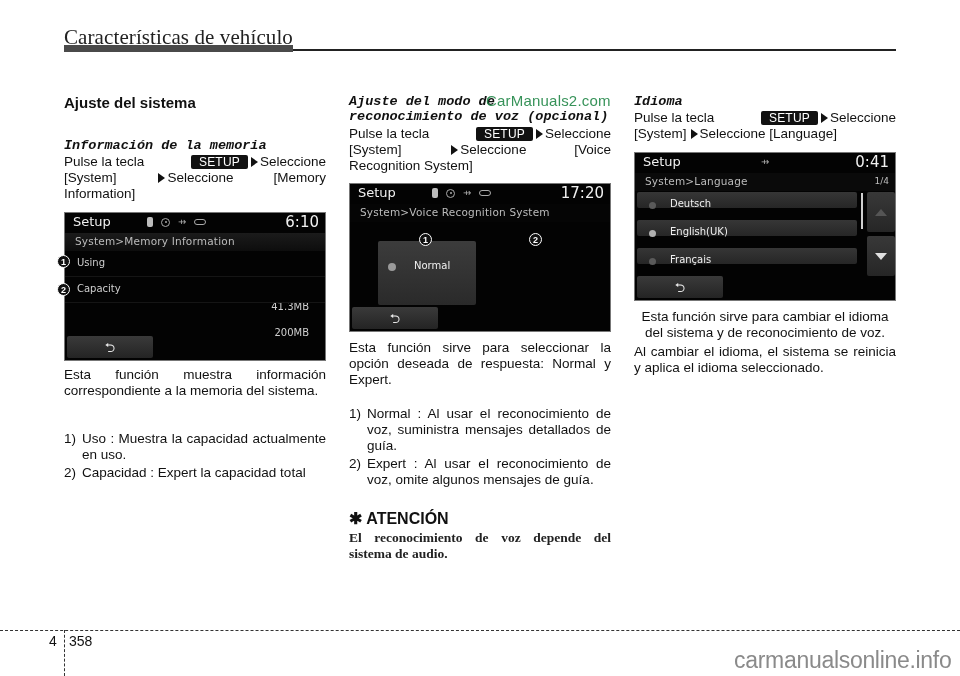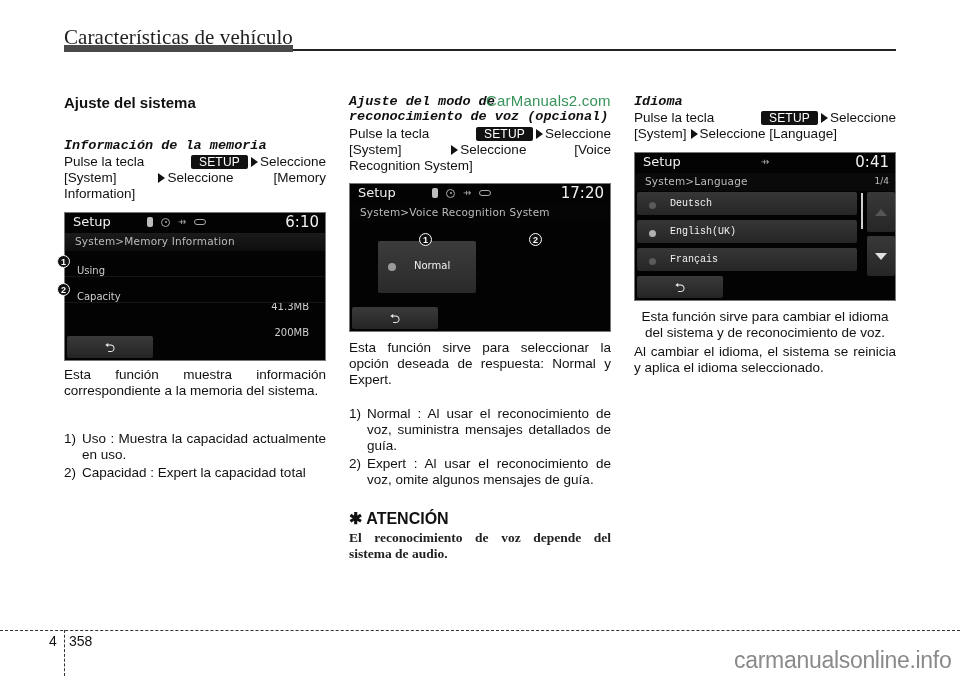--- a/index.html
+++ b/index.html
@@ -31,31 +31,31 @@
   .scr-icons { position: absolute; top: 4px; display: flex; gap: 8px; align-items: center; }
   .bt-ico { width: 6px; height: 10px; background: #bdbdbd; border-radius: 2px; }
   .disc-ico { width: 9px; height: 9px; border: 1px solid #aaa; border-radius: 50%; position: relative; }
   .disc-ico::after { content: ""; position: absolute; left: 2.5px; top: 2.5px; width: 2px; height: 2px; background: #aaa; border-radius: 50%; }
   .usb-ico { color: #aaa; font-size: 10px; line-height: 10px; }
   .ipod-ico { width: 12px; height: 6px; border: 1px solid #aaa; border-radius: 3px; }
   .scr-path { position: absolute; left: 0; top: 20px; width: 100%; height: 18px; background: linear-gradient(#1b1b1b, #0d0d0d); }
   .scr-path-text { position: absolute; left: 10px; top: 2px; font-size: 10.5px; color: #bcbcbc; letter-spacing: 0.2px; }
   .scr-page { position: absolute; right: 6px; top: 3px; font-size: 9px; color: #bcbcbc; }
   .mem-row { position: absolute; left: 0; width: 100%; height: 26px; border-bottom: 1px solid #151515; }
-  .mem-label { position: absolute; left: 12px; top: 6px; font-size: 10px; color: #cfcfcf; margin-top: 8px; }
+  .mem-label { position: absolute; left: 12px; top: 6px; font-size: 10px; color: #cfcfcf; }
   .mem-value { position: absolute; right: 16px; top: 6px; font-size: 10px; color: #cfcfcf; margin-top: 44px; }
   .back-btn { position: absolute; left: 2px; bottom: 2px; width: 86px; height: 22px; background: linear-gradient(#3a3a3a, #242424); border-radius: 2px; display: flex; align-items: center; justify-content: center; }
   .back-ico { color: #e8e8e8; font-size: 13px; line-height: 13px; }
 
-  .opt-btn { position: absolute; width: 98px; height: 52px; background: linear-gradient(#3c3c3c, #2a2a2a); border-radius: 2px; }
+  .opt-btn { position: absolute; width: 98px; height: 64px; background: linear-gradient(#3c3c3c, #2a2a2a); border-radius: 2px; }
   .opt-led { position: absolute; left: 10px; top: 22px; width: 8px; height: 8px; border-radius: 50%; background: #6a6a6a; }
   .opt-led.on { background: #9a9a9a; }
   .opt-label { position: absolute; left: 36px; top: 19px; font-size: 10px; color: #f0f0f0; }
 
-  .lang-row { position: absolute; left: 2px; width: 220px; height: 23px; background: linear-gradient(#363636, #262626); border-radius: 2px; font-family: Liberation Mono, monospace; }
+  .lang-row { position: absolute; left: 2px; width: 220px; height: 16px; background: linear-gradient(#363636, #262626); border-radius: 2px; }
   .lang-led { position: absolute; left: 12px; top: 10px; width: 7px; height: 7px; border-radius: 50%; background: #5a5a5a; }
   .lang-led.on { background: #b0b0b0; }
   .lang-label { position: absolute; left: 33px; top: 6px; font-size: 10px; color: #f0f0f0; }
   .lang-scroll { position: absolute; left: 226px; top: 40px; width: 2px; height: 36px; background: #cfcfcf; }
   .nav-btn { position: absolute; left: 232px; width: 28px; height: 40px; background: linear-gradient(#383838, #262626); border-radius: 2px; display: flex; align-items: center; justify-content: center; }
   .tri-up { width: 0; height: 0; border-left: 6px solid transparent; border-right: 6px solid transparent; border-bottom: 7px solid #555; }
   .tri-down { width: 0; height: 0; border-left: 6px solid transparent; border-right: 6px solid transparent; border-top: 7px solid #e0e0e0; }
 
   .callout { position: absolute; width: 13px; height: 13px; border-radius: 50%; background: #111; color: #fff; font-size: 9px; font-weight: bold; line-height: 13px; text-align: center; border: 1px solid #fff; font-family: "Liberation Sans", sans-serif; }
 

